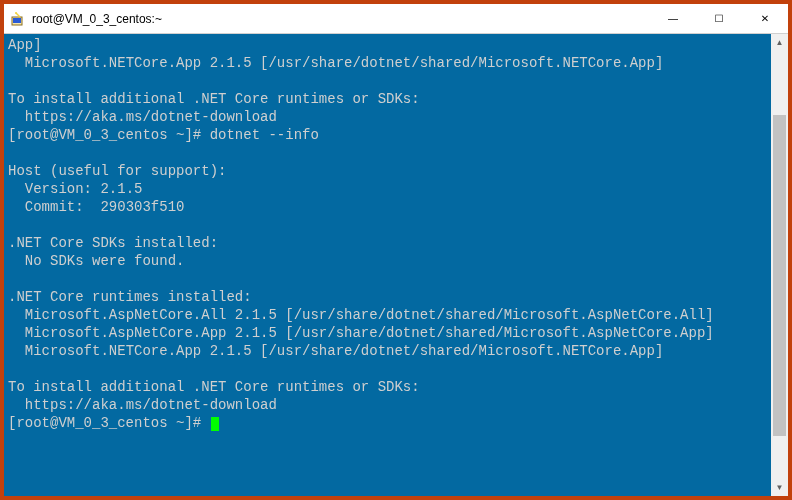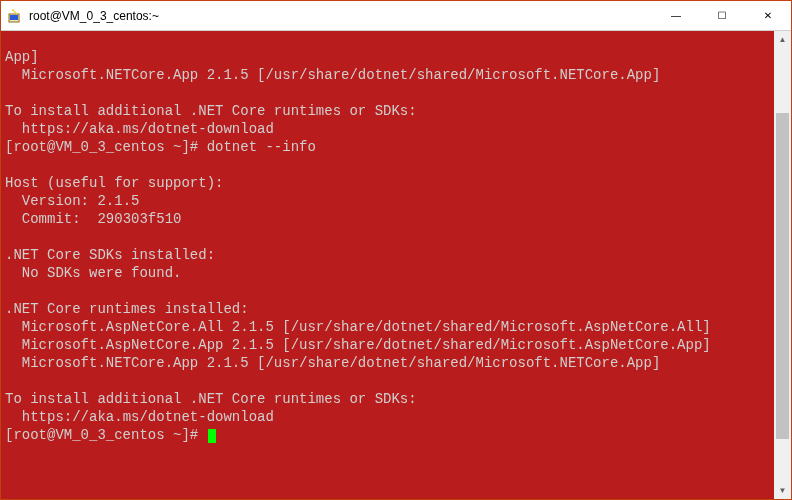--- a/index.html
+++ b/index.html
@@ -1,19 +1,19 @@
 <!DOCTYPE html>
 <html><head>
 <meta charset="utf-8">
 <style>
   * { margin: 0; padding: 0; box-sizing: border-box; }
   html, body { width: 792px; height: 500px; overflow: hidden; font-family: "Segoe UI", Tahoma, sans-serif; }
   .window {
     width: 792px; height: 500px;
-    border: 1px solid #c2410c;
+    border: 4px solid #c2410c;
     background: #000;
     display: flex; flex-direction: column;
   }
   .titlebar {
     height: 30px;
     background: #fff;
     border-bottom: 1px solid #d0d0d0;
     display: flex; align-items: center;
     gap: 6px;
     padding: 0 0 0 6px;
@@ -42,26 +42,26 @@
   }
 
   .client {
     flex: 1 1 auto;
     display: flex;
     background: #000;
     min-height: 0;
   }
   .terminal {
     flex: 1 1 auto;
-    background: #b91c1c;
+    background: #0369a1;
     color: #cfcfcf;
     font-family: "Consolas", "Courier New", monospace;
     font-size: 14px;
     line-height: 18px;
-    padding: 17px 4px;
+    padding: 2px 4px;
     white-space: pre-wrap;
     word-break: break-all;
     overflow: hidden;
   }
   .terminal .line { white-space: pre-wrap; }
   .cursor {
     display: inline-block;
     width: 8px; height: 14px;
     background: #00ff00;
     vertical-align: text-bottom;

